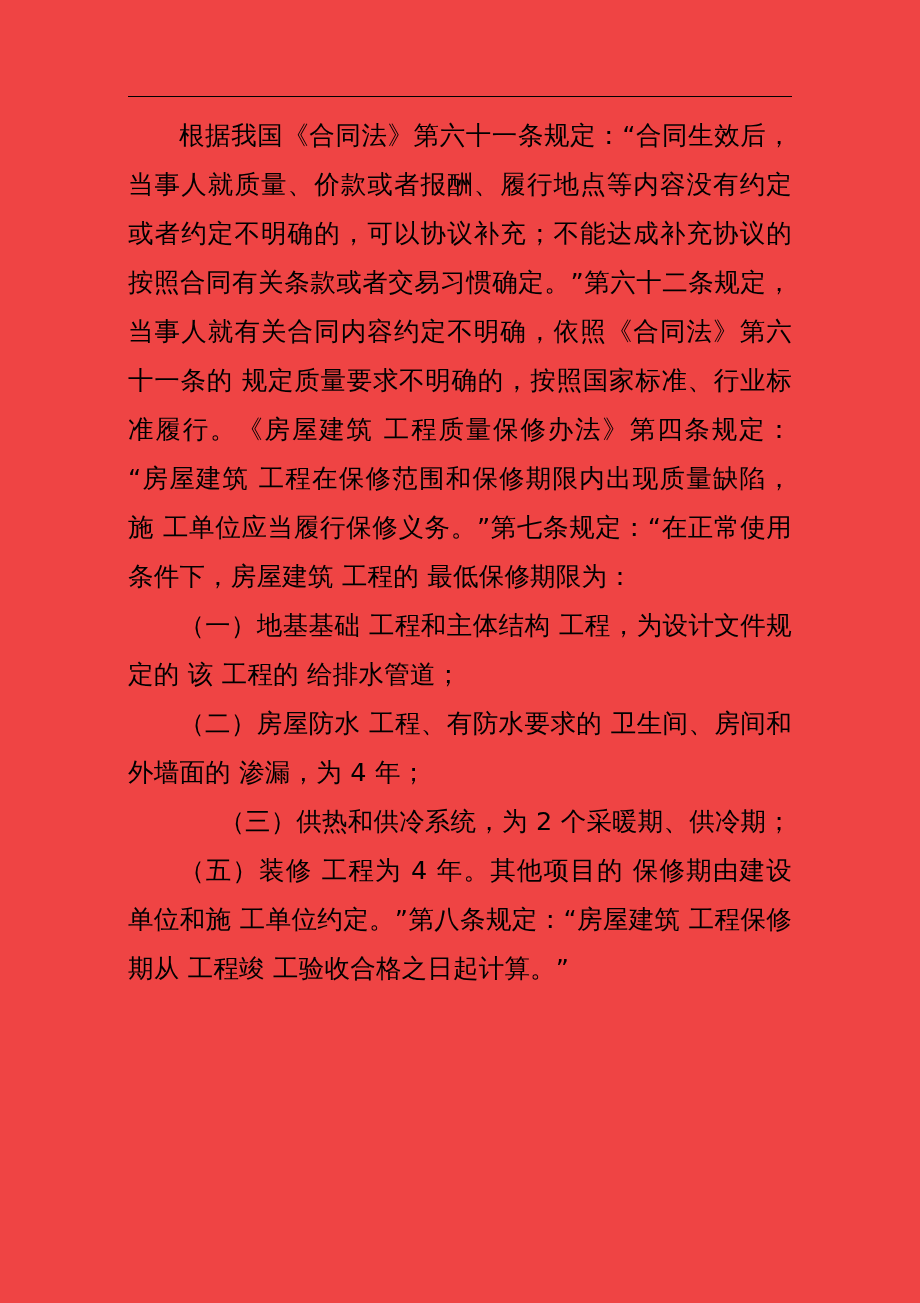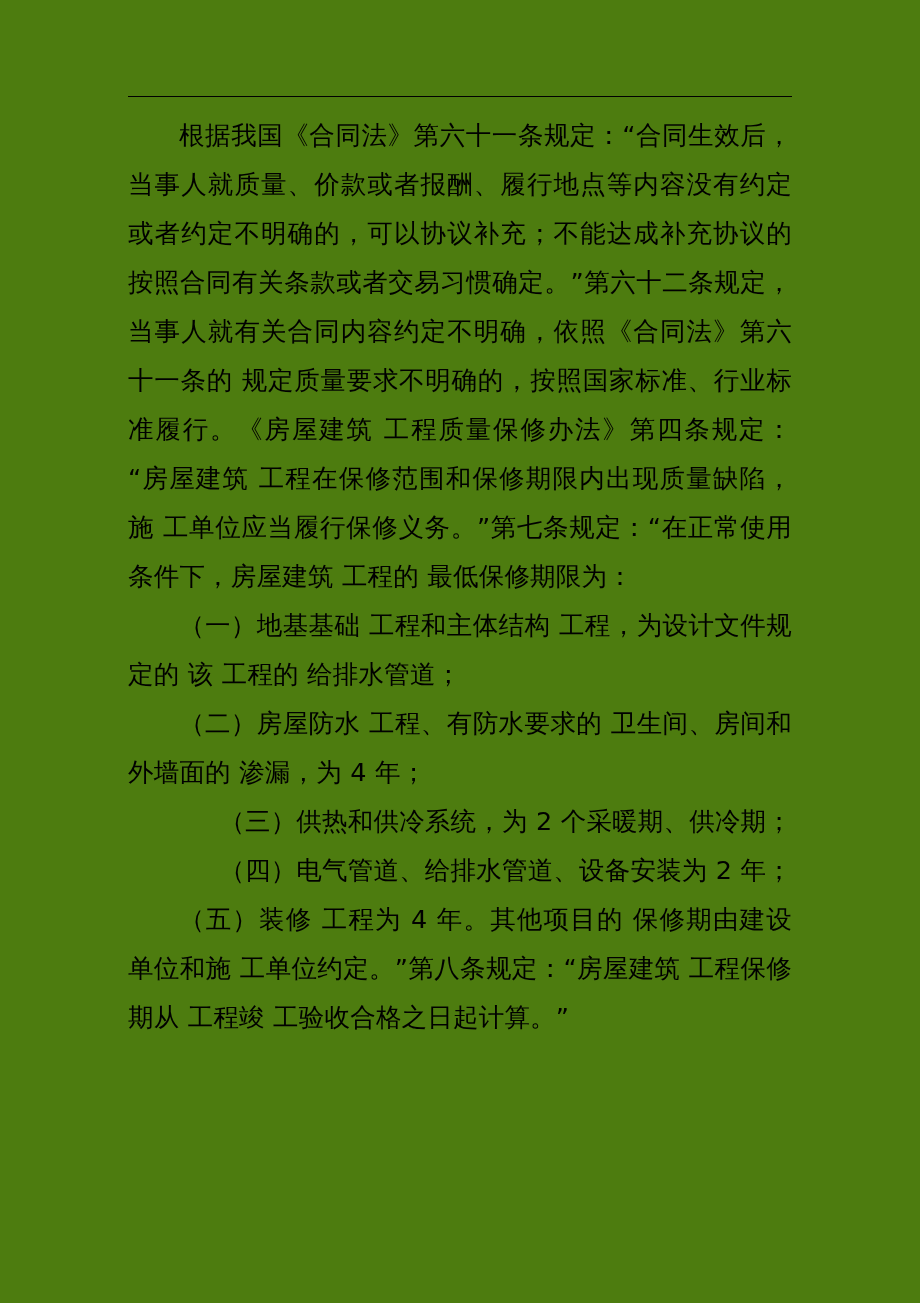--- a/index.html
+++ b/index.html
@@ -4,21 +4,21 @@
 <style>
   html, body {
     margin: 0;
     padding: 0;
     background: #ffffff;
   }
   .page {
     position: relative;
     width: 920px;
     height: 1303px;
-    background: #4d7c0f;
+    background: #ef4444;
     box-sizing: border-box;
     font-family: "DejaVu Sans", "Liberation Sans", sans-serif;
     overflow: hidden;
   }
   .content {
     position: absolute;
     left: 128px;
     top: 96px;
     width: 664px;
   }
@@ -49,17 +49,16 @@
 <body>
 
 <div class="page">
   <div class="content">
     <div class="top-rule"></div>
     <div class="doc-body">
       <p class="indent">根据我国《合同法》第六十一条规定：“合同生效后，当事人就质量、价款或者报酬、履行地点等内容没有约定或者约定不明确的，可以协议补充；不能达成补充协议的 按照合同有关条款或者交易习惯确定。”第六十二条规定，当事人就有关合同内容约定不明确，依照《合同法》第六十一条的 规定质量要求不明确的，按照国家标准、行业标准履行。《房屋建筑 工程质量保修办法》第四条规定：“房屋建筑 工程在保修范围和保修期限内出现质量缺陷，施 工单位应当履行保修义务。”第七条规定：“在正常使用条件下，房屋建筑 工程的 最低保修期限为：</p>
       <p class="indent">（一）地基基础 工程和主体结构 工程，为设计文件规定的 该 工程的 给排水管道；</p>
       <p class="indent">（二）房屋防水 工程、有防水要求的 卫生间、房间和外墙面的 渗漏，为 4 年；</p>
       <p class="indent last-line">（三）供热和供冷系统，为 2 个采暖期、供冷期；</p>
-      <p class="indent last-line">（四）电气管道、给排水管道、设备安装为 2 年；</p>
       <p class="indent">（五）装修 工程为 4 年。其他项目的 保修期由建设单位和施 工单位约定。”第八条规定：“房屋建筑 工程保修期从 工程竣 工验收合格之日起计算。”</p>
     </div>
   </div>
 </div>
 
 </body></html>

